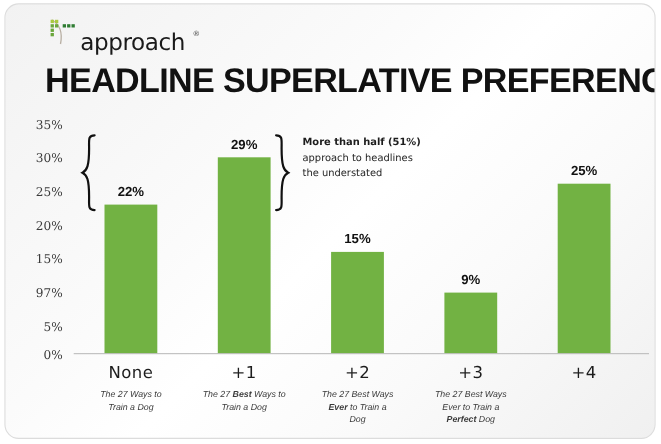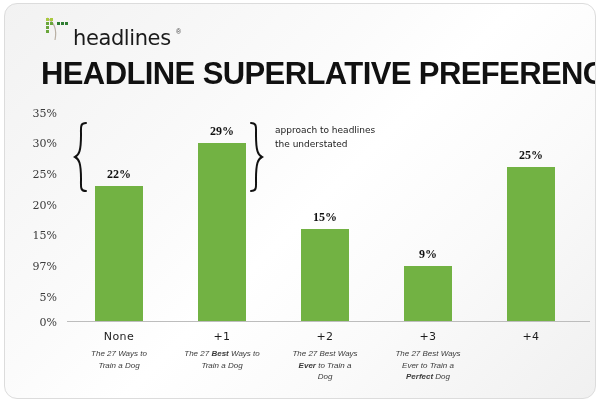--- a/index.html
+++ b/index.html
@@ -40,27 +40,27 @@
   #axis{
     position:absolute;left:62px;top:317px;width:523px;height:1px;
     background:#bdbdbd;
   }
   .bar{
     position:absolute;width:48px;background:#72b243;
   }
   .vlabel{
     position:absolute;width:80px;text-align:center;
     font-size:12px;font-weight:bold;color:#111;
-    font-family:Liberation Serif, serif;
+    font-family:Liberation Sans, sans-serif;
   }
   .cat{
     position:absolute;width:112px;text-align:center;
   }
   .cat-main{
-    font-size:11px;color:#1d1d1d;letter-spacing:0.4px;
+    font-size:15px;color:#1d1d1d;letter-spacing:0.4px;
     font-family:"DejaVu Sans", sans-serif;
   }
   .cat-sub{
     margin-top:5px;font-size:8px;font-style:italic;color:#3a3a3a;
     line-height:1.45;
     font-family:Liberation Sans, sans-serif;
   }
   .cat-sub b{font-weight:bold;font-style:italic;}
   
   #annot{
@@ -82,21 +82,21 @@
       <rect x="3" y="2" width="3" height="3" fill="#a9c93f"></rect>
       <rect x="7" y="2" width="3" height="3" fill="#a9c93f"></rect>
       <rect x="3" y="6" width="3" height="3" fill="#6aa63b"></rect>
       <rect x="7" y="6" width="3" height="3" fill="#6aa63b"></rect>
       <rect x="3" y="10" width="3" height="3" fill="#6aa63b"></rect>
       <rect x="3" y="14" width="3" height="3" fill="#6aa63b"></rect>
       <rect x="14" y="6" width="3" height="3" fill="#2f7d32"></rect>
       <rect x="18" y="6" width="3" height="3" fill="#2f7d32"></rect>
       <rect x="22" y="6" width="3" height="3" fill="#2f7d32"></rect>
     </svg>
-    <div id="logo-word">headlines</div>
+    <div id="logo-word">approach</div>
     <div id="logo-reg">®</div>
   </div>
 
   <div id="title">HEADLINE SUPERLATIVE PREFERENCES</div>
 
   <div id="plot">
 
     <div class="ylabel" style="left:18px;top:103px;">35%</div>
     <div class="ylabel" style="left:18px;top:133px;">30%</div>
     <div class="ylabel" style="left:18px;top:164px;">25%</div>
@@ -121,20 +121,21 @@
     <div class="vlabel" style="left:486px;top:144px;">25%</div>
 
     <svg class="brace" style="left:68px;top:117px;width:16px;height:72px;" viewBox="0 0 16 72">
       <path d="M13 2 C 7 2, 8 6, 8 14 C 8 30, 6 34, 2 36 C 6 38, 8 42, 8 58 C 8 66, 7 70, 13 70" stroke="#111" stroke-width="2" fill="none" stroke-linecap="round"></path>
     </svg>
     <svg class="brace" style="left:243px;top:117px;width:16px;height:72px;" viewBox="0 0 16 72">
       <path d="M3 2 C 9 2, 8 6, 8 14 C 8 30, 10 34, 14 36 C 10 38, 8 42, 8 58 C 8 66, 9 70, 3 70" stroke="#111" stroke-width="2" fill="none" stroke-linecap="round"></path>
     </svg>
 
     <div id="annot">
+      <div class="ahead">More than half (51%)</div>
       <div>approach to headlines</div>
       <div>the understated</div>
     </div>
 
     <div class="cat" style="left:58px;top:326px;">
       <div class="cat-main">None</div>
       <div class="cat-sub">The 27 Ways to<br>Train a Dog</div>
     </div>
     <div class="cat" style="left:161px;top:326px;">
       <div class="cat-main">+1</div>

